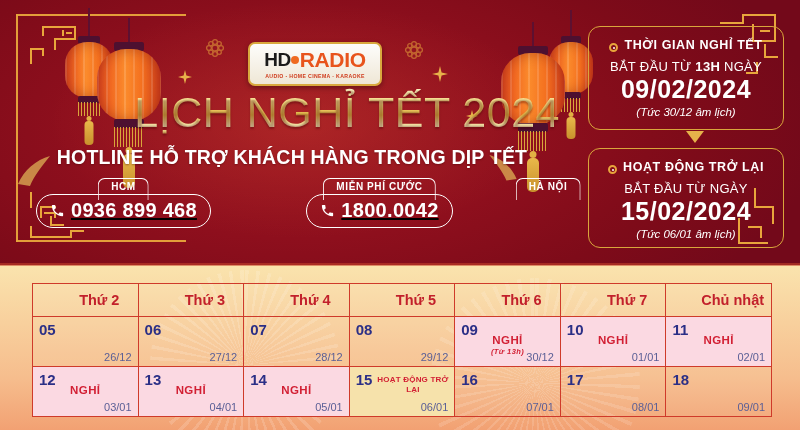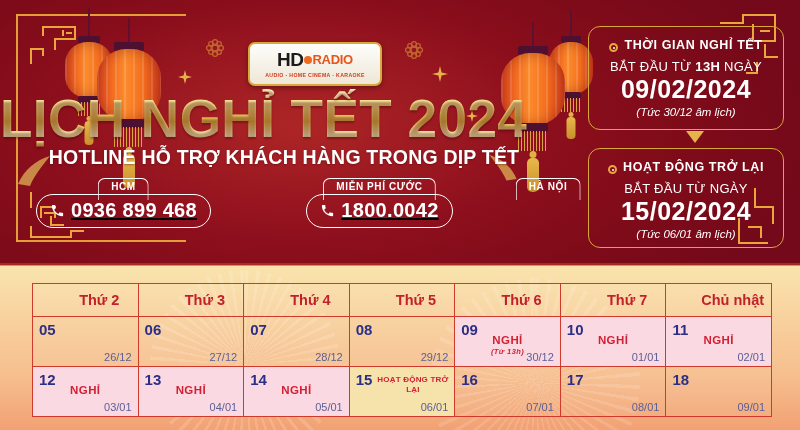--- a/index.html
+++ b/index.html
@@ -44,30 +44,30 @@
     background:#e2b143; border-radius:50%; }
 
   
   .logo-wrap { position:absolute; left:248px; top:42px; width:134px; height:44px;
     background:linear-gradient(180deg,#fdfdfb,#efe7d6); border-radius:7px;
     border:2px solid #d9a93e; box-shadow:0 2px 5px rgba(0,0,0,.35);
     display:flex; flex-direction:column; align-items:center; justify-content:center; }
   .logo-main { display:flex; align-items:center; line-height:1; }
   .logo-hd { font-weight:bold; font-size:19px; color:#1b1b1b; letter-spacing:-.5px; }
   .logo-dot { width:8px; height:8px; border-radius:50%; background:#ef6a1f; margin:0 1px 0 0; display:inline-block; }
-  .logo-radio { font-weight:bold; font-size:13px; color:#e8541c; letter-spacing:-.3px; }
+  .logo-radio { font-weight:bold; font-size:21px; color:#e8541c; letter-spacing:-.3px; }
   .logo-sub { font-size:5.2px; font-weight:bold; color:#cf3a1b; letter-spacing:.35px; margin-top:3px; }
 
   
-  .title { position:absolute; left:0; top:88px; width:560px; text-align:left;
-    font-size:53px; font-weight:bold; letter-spacing:.5px;
+  .title { position:absolute; left:0; top:88px; width:560px; text-align:right;
+    font-size:43px; font-weight:normal; letter-spacing:.5px;
     background:linear-gradient(180deg,#fdf4c4 0%, #f3d676 35%, #e0b445 55%, #fbefb7 78%, #d9a63a 100%);
     -webkit-background-clip:text; background-clip:text; color:transparent;
     text-shadow:0 2px 2px rgba(60,0,0,.35); }
-  .subtitle { position:absolute; left:4px; top:146px; width:560px; text-align:center;
+  .subtitle { position:absolute; left:12px; top:146px; width:560px; text-align:center;
     font-size:19.5px; font-weight:bold; color:#ffffff; letter-spacing:.2px;
     text-shadow:0 1px 2px rgba(60,0,0,.4); }
 
   
   .hotlines { position:absolute; left:36px; top:178px; width:512px; display:flex; justify-content:space-between; }
   .hot { position:relative;text-decoration:underline; }
   .hot-tag { position:absolute; left:50%; top:0; transform:translateX(-50%);
     border:1.6px solid #fff; border-bottom:none; border-radius:7px 7px 0 0;
     padding:2px 12px 8px; font-size:10px; font-weight:bold; color:#fff; letter-spacing:.6px; white-space:nowrap; }
   .hot-pill { position:relative; margin-top:16px; border:1.8px solid #fff; border-radius:18px;

